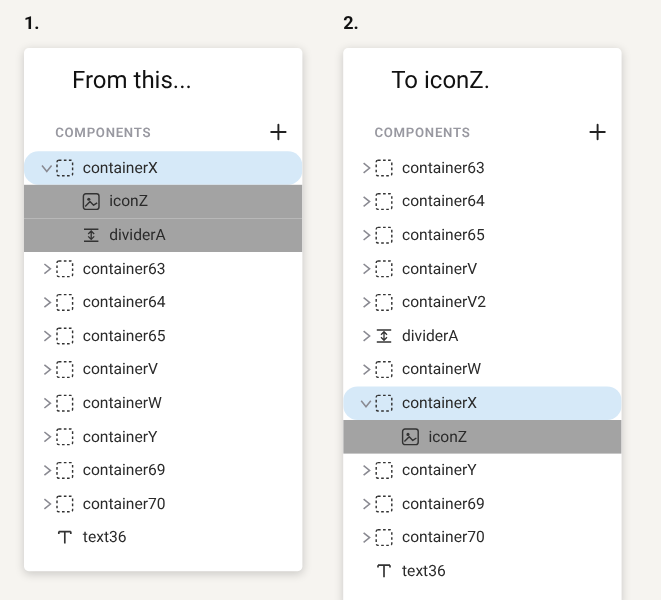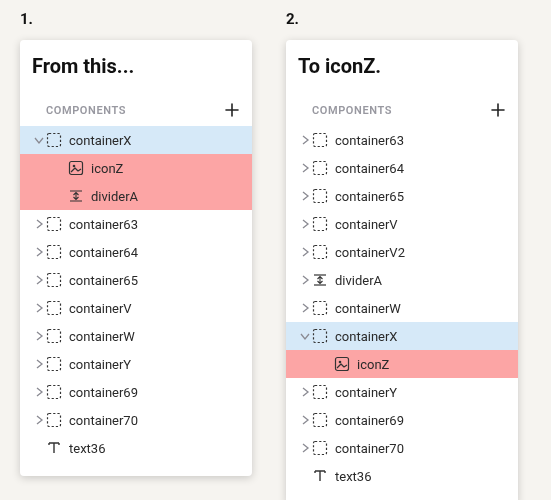--- a/index.html
+++ b/index.html
@@ -22,23 +22,24 @@
   .num-label {
     position: absolute;
     font-weight: 700;
     font-size: 15px;
     color: #111;
   }
   .num-1 { left: 20px; top: 10px; }
   .num-2 { left: 286px; top: 10px; }
   .panel-title {
     font-size: 20px;
-    font-weight: 700;
+    font-weight: 400;
     color: #111;
     padding: 14px 12px 18px 12px;
+    margin-left: 28px;
   }
   .section-header {
     display: flex;
     align-items: center;
     justify-content: space-between;
     padding: 4px 10px 4px 14px;
     font-size: 11px;
     font-weight: 600;
     letter-spacing: 0.6px;
     color: #9898a0;
@@ -62,31 +63,31 @@
     height: 28px;
     font-size: 13px;
     color: #2a2a2a;
     cursor: default;
     padding-right: 8px;
   }
   .tree-row.selected {
     background: #d6e9f8;
   }
   .tree-row.child-sel {
-    background: #fca5a5;
+    background: #a3a3a3;
   }
   .chev {
     width: 14px;
     display: inline-flex;
     align-items: center;
     justify-content: center;
     color: #8a8a92;
     flex-shrink: 0;
   }
-  .indent-0 { padding-left: 12px; }
+  .indent-0 { padding-left: 12px; border-radius: 12px; }
   .indent-1 { padding-left: 34px; }
   .icon-slot {
     width: 16px;
     height: 16px;
     display: inline-flex;
     align-items: center;
     justify-content: center;
     margin-right: 7px;
     flex-shrink: 0;
   }

